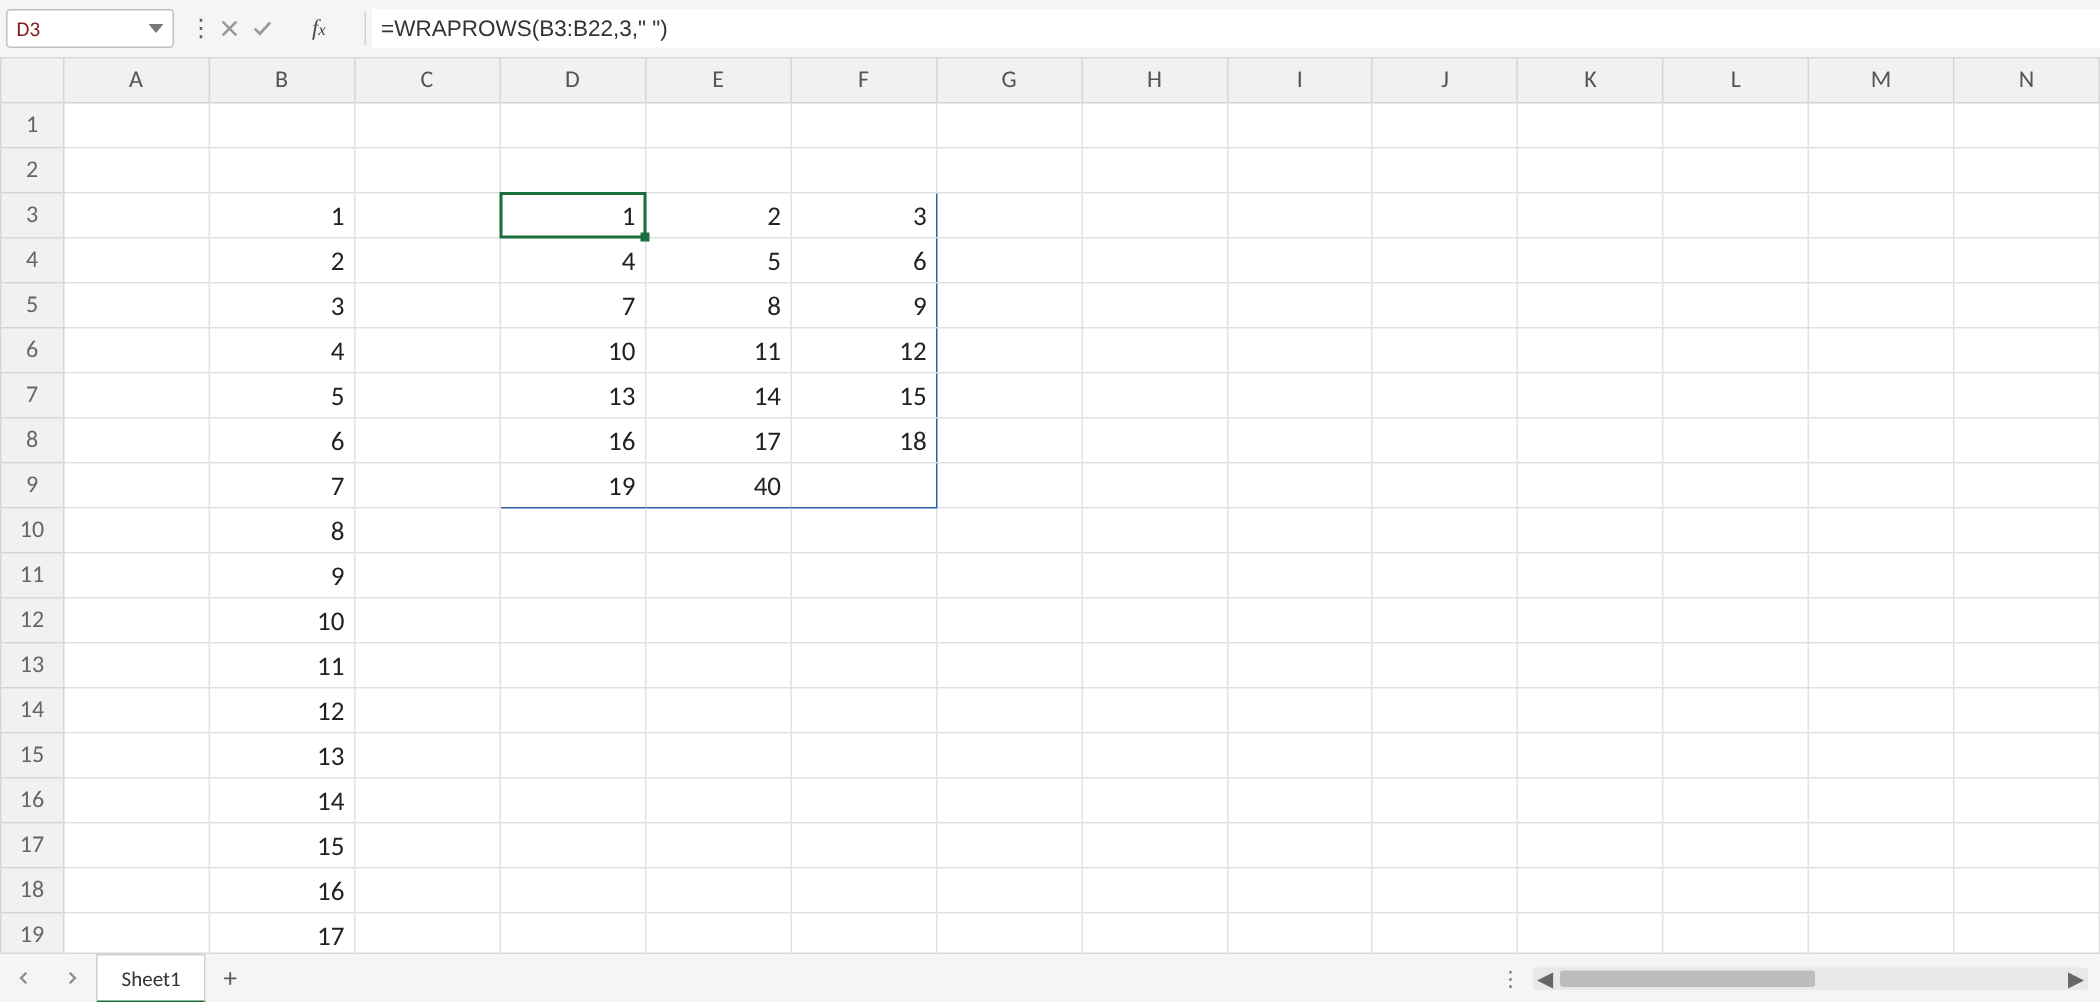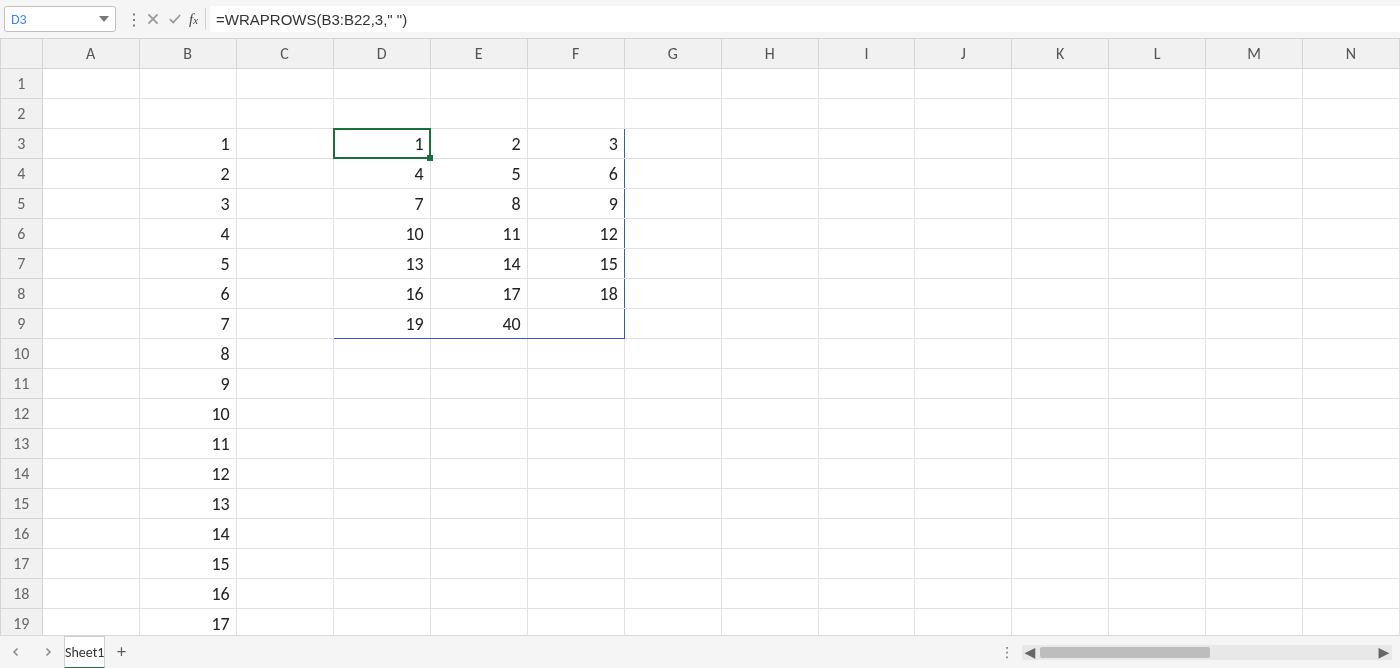--- a/index.html
+++ b/index.html
@@ -28,21 +28,21 @@
     height: 26px;
     margin-left: 4px;
     background: #ffffff;
     border: 1px solid #c0c0c0;
     border-radius: 3px;
     display: flex;
     align-items: center;
     padding: 0 6px;
     box-sizing: border-box;
     font-size: 14px;
-    color: #3b82f6;
+    color: #7f1d1d;
   }
   .name-box .caret {
     margin-left: auto;
     width: 0; height: 0;
     border-left: 5px solid transparent;
     border-right: 5px solid transparent;
     border-top: 6px solid #787878;
   }
   .vsep {
     width: 6px; 
@@ -60,21 +60,21 @@
     justify-content: center;
     color: #888;
     cursor: default;
   }
   .fb-btn svg { width: 14px; height: 14px; }
   .fx {
     font-style: italic;
     font-family: "Times New Roman", serif;
     color: #444;
     font-size: 15px;
-    margin: 0 3px;
+    margin: 0 22px;
   }
   .fb-divider {
     width: 1px;
     height: 22px;
     background: #d0d0d0;
     margin: 0 4px;
   }
   .formula-input {
     flex: 1;
     height: 26px;
@@ -172,21 +172,21 @@
     align-items: center;
     font-size: 14px;
   }
   .nav-arrow {
     width: 32px; height: 32px;
     display: flex; align-items: center; justify-content: center;
     color: #8a8a8a; cursor: default;
   }
   .nav-arrow svg { width: 12px; height: 12px; }
   .sheet-tab {
-    padding: 0 0;
+    padding: 0 16px;
     height: 30px;
     display: flex;
     align-items: center;
     background: #ffffff;
     margin-top: 1px;
     color: #333;
     border-top: 1px solid #d0d0d0;
     border-left: 1px solid #d0d0d0;
     border-right: 1px solid #d0d0d0;
     border-bottom: 2px solid #1a6f3c;

